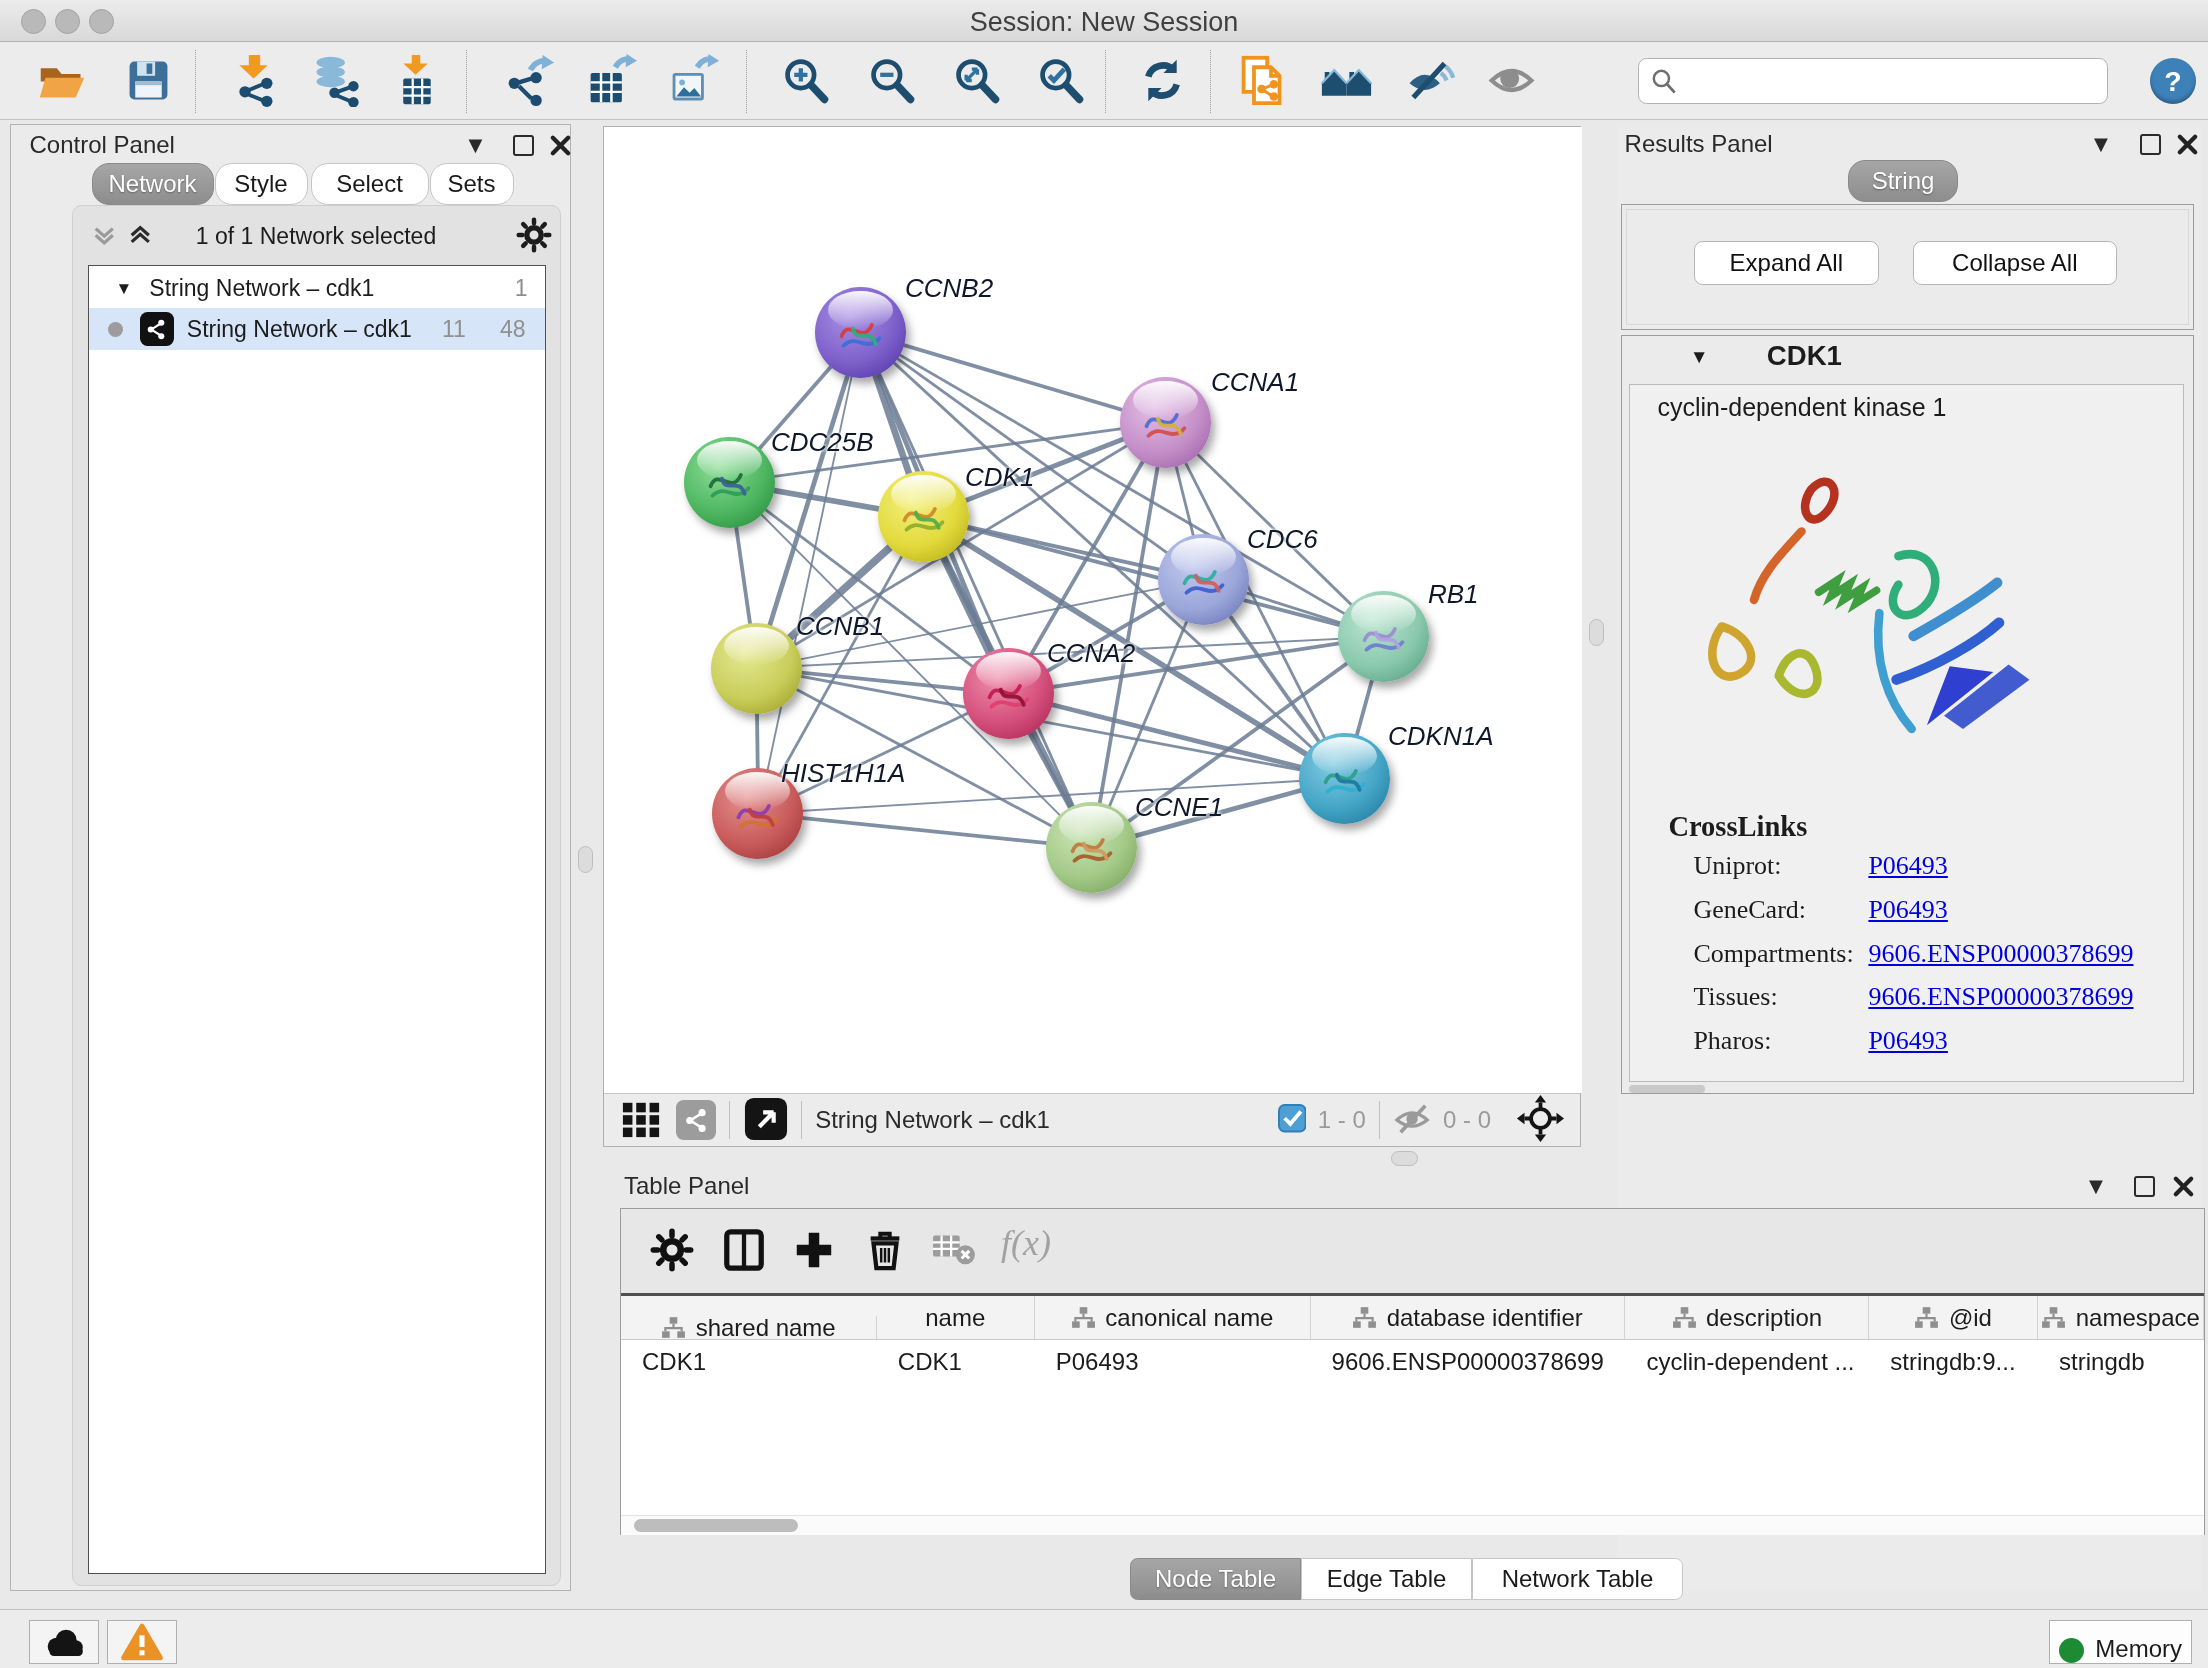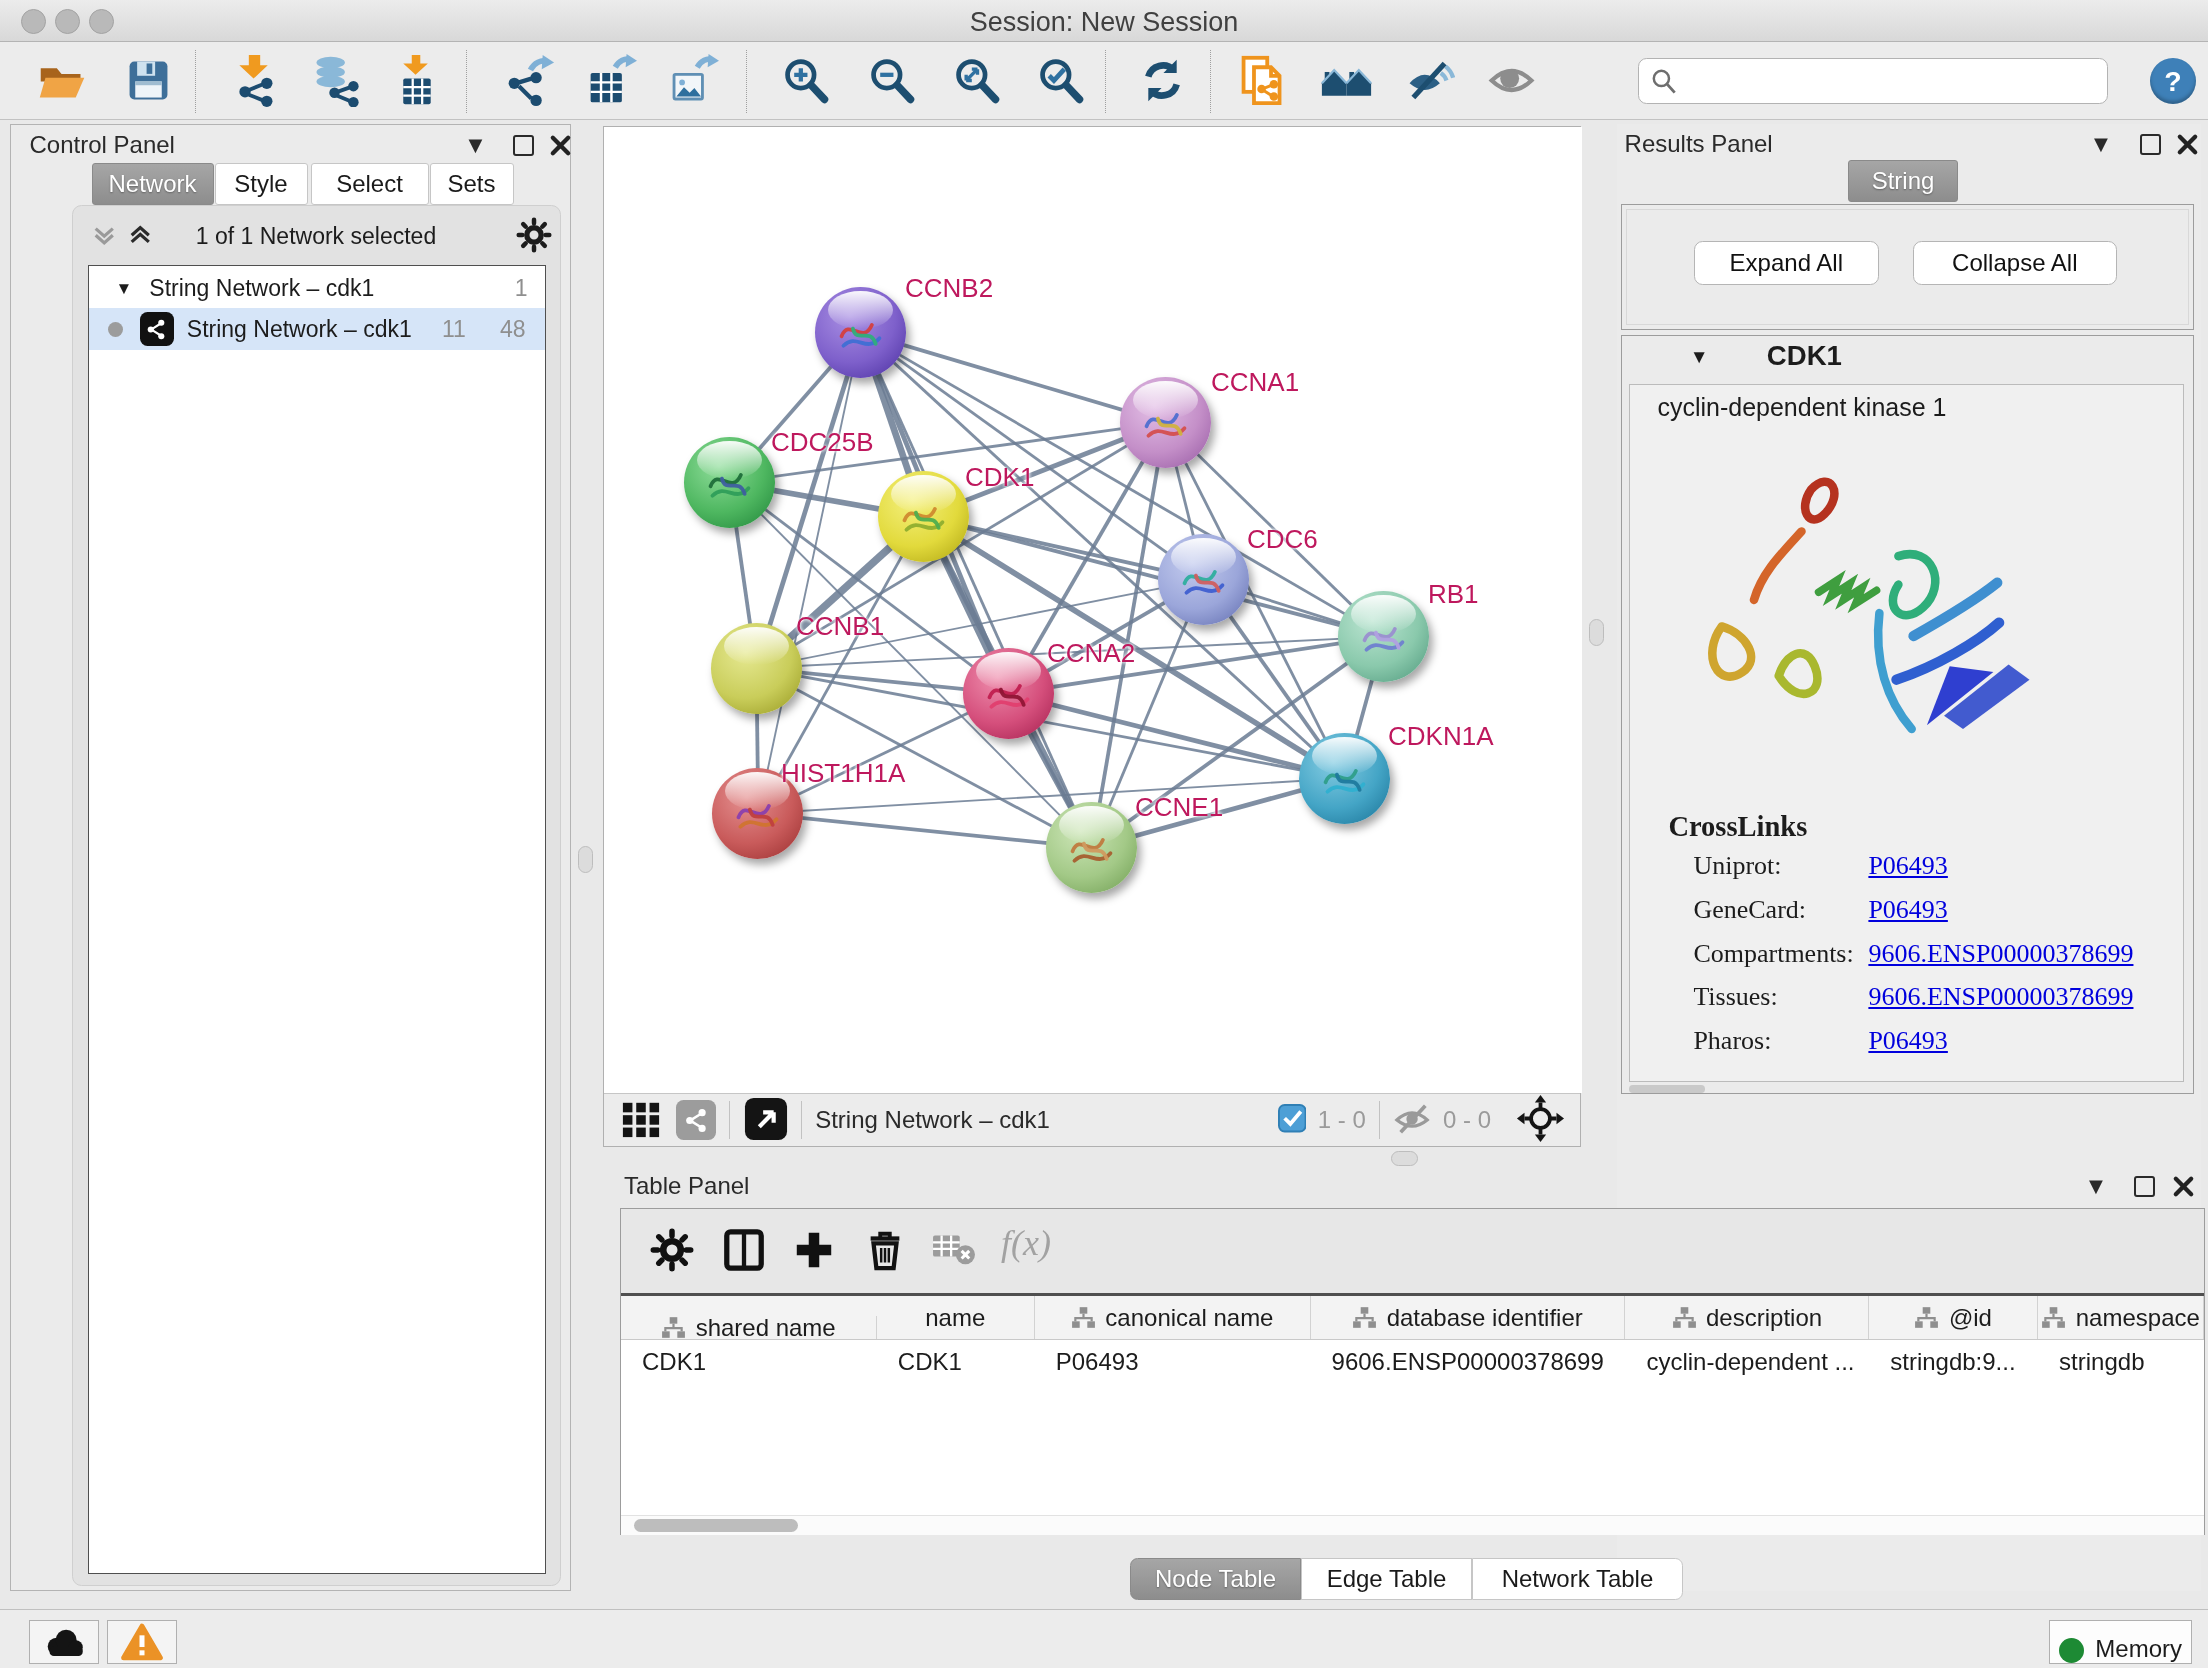--- a/index.html
+++ b/index.html
@@ -28,21 +28,21 @@
                      font-family:inherit; }
   .help-btn { position:absolute; left:2150px; top:16px; width:46px; height:46px; border-radius:50%;
               background:#3e80b8; color:#fff; font-size:28.5px; font-weight:bold; text-align:center;
               line-height:46px; box-shadow:inset 0 -2.9px 3.8px rgba(0,0,0,.25); }
 
   
   .panel-title { font-size:24px; color:#2a2a2a; }
   .mini-tri { font-size:18px; color:#2a2a2a; font-family:"DejaVu Sans",sans-serif; }
   .mini-box { width:21px; height:21px; border:2.4px solid #2a2a2a; border-radius:2.9px; }
   .mini-x svg { width:23px; height:23px; }
-  .tab { height:42px; border-radius:3px; background:#fff; border:1px solid #c6c6c6;
+  .tab { height:42px; border-radius:17px; background:#fff; border:1px solid #c6c6c6;
          display:inline-flex; align-items:center; justify-content:center; font-size:24px; color:#1a1a1a; }
   .tab.sel { background:linear-gradient(#a6a6a6,#8d8d8d); color:#fff; border:1px solid #8a8a8a;
              text-shadow:0 1px 1.9px rgba(0,0,0,.35); }
 
   
   .control-panel { position:absolute; left:9.5px; top:124px; width:561px; height:1467px;
                    background:#ebebeb; border:1px solid #b3b3b3; }
   .cp-box { position:absolute; left:61px; top:80px; width:489px; height:1381px;
             background:#e2e2e2; border:1px solid #cfcfcf; border-radius:9.5px; }
   .tree-box { position:absolute; left:15px; top:59px; width:458px; height:1309px;
@@ -56,22 +56,22 @@
 
   
   .net-panel { position:absolute; left:603px; top:126px; width:978px; height:1021px;
                background:#fff; border:1px solid #b0b0b0; }
   #canvas { position:absolute; left:0; top:0; width:978px; height:966px; overflow:hidden; background:#fff; }
   .node { position:absolute; width:91px; height:91px; border-radius:50%;
           box-shadow:3.8px 5.7px 8.6px rgba(0,0,0,.35); }
   .node::before { content:''; position:absolute; left:14%; top:4%; width:72%; height:42%;
                   border-radius:50%; background:linear-gradient(rgba(255,255,255,.95),rgba(255,255,255,0)); }
   .node svg { position:absolute; inset:0; }
-  .node-label { position:absolute; font-size:26px; color:#be185d; white-space:nowrap;
-                text-shadow:0 0 3.8px #fff,0 0 3.8px #fff; }
+  .node-label { position:absolute; font-size:26px; color:#0f172a; white-space:nowrap;
+                text-shadow:0 0 3.8px #fff,0 0 3.8px #fff;font-style:italic; }
   .net-bar { position:absolute; left:0; top:966px; width:976px; height:53px; background:#ececec;
              border-top:1px solid #c6c6c6; display:flex; align-items:center; }
   .nb-sep { width:0; height:38px; border-left:1px solid #c2c2c2; margin:0 13.3px; }
   .nb-text { font-size:24px; color:#2a2a2a; }
   .nb-gray { font-size:24px; color:#9a9a9a; }
   .splitter-h { position:absolute; width:15px; height:27px; border-radius:7.6px;
                 background:#dcdcdc; border:1px solid #bdbdbd; }
   .splitter-v { position:absolute; width:27px; height:15px; border-radius:7.6px;
                 background:#dcdcdc; border:1px solid #bdbdbd; }
 

